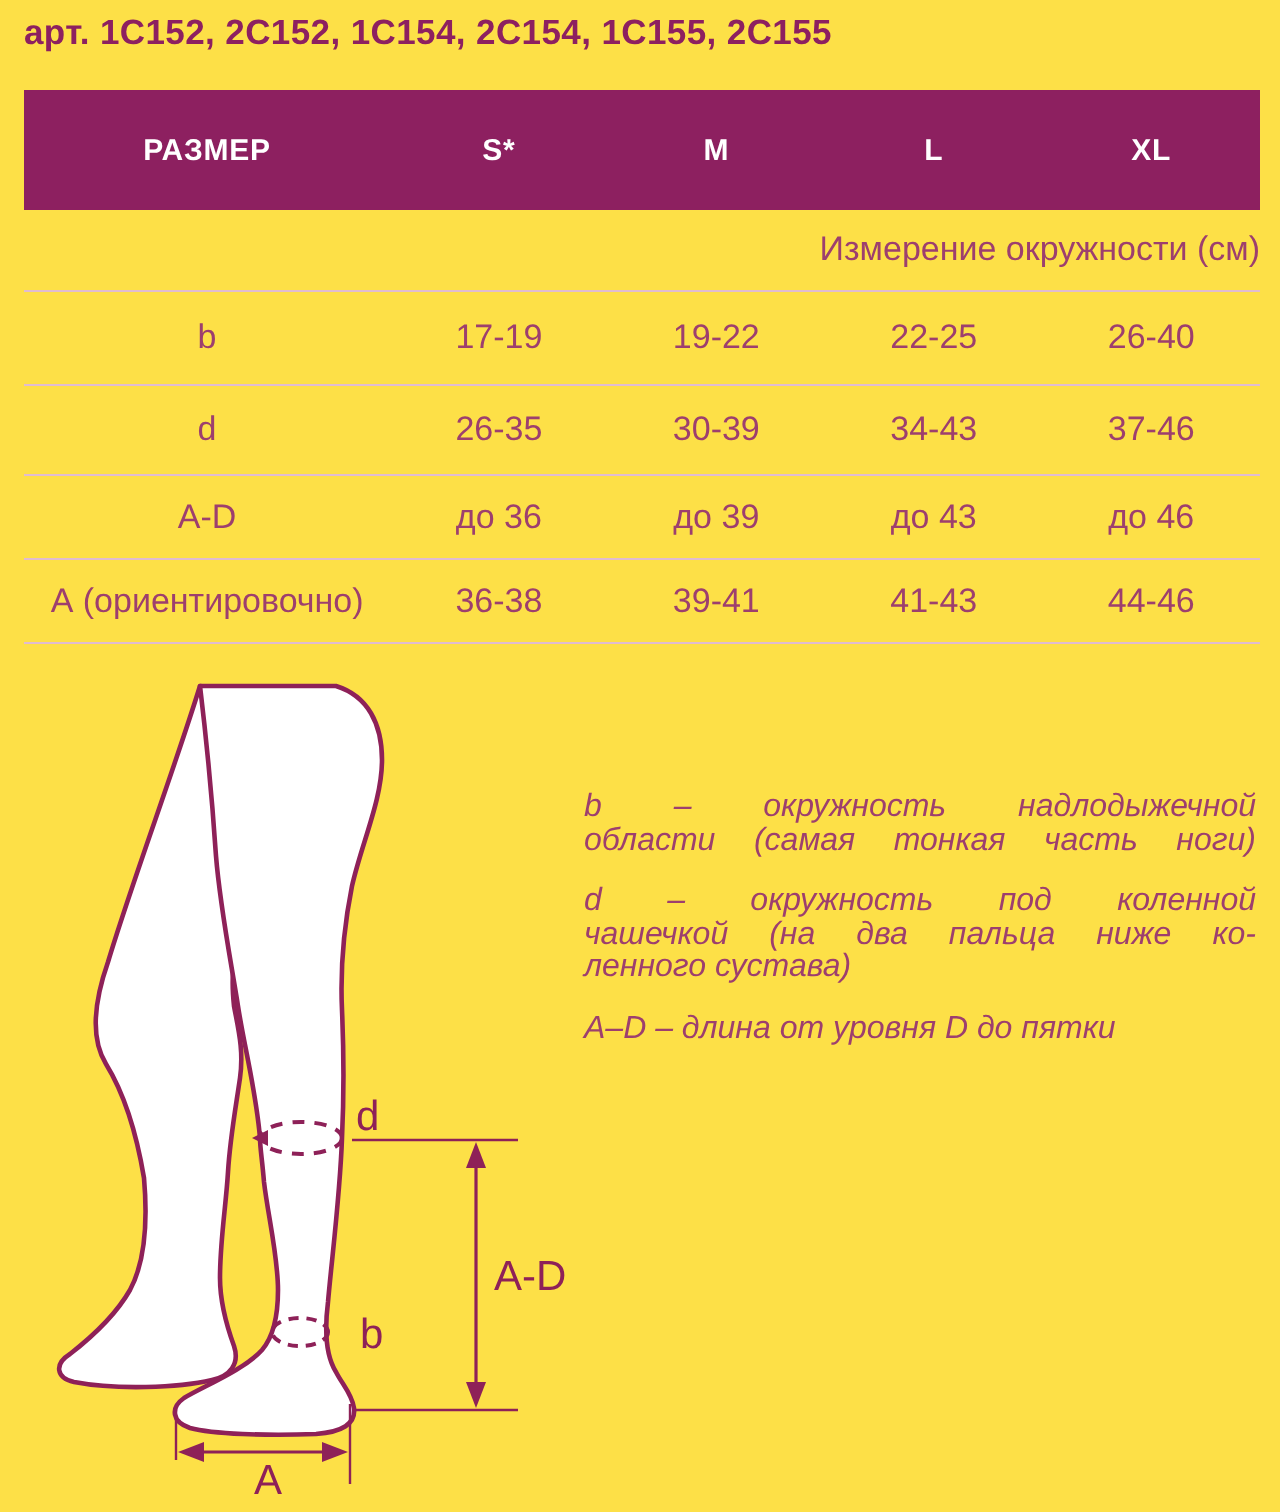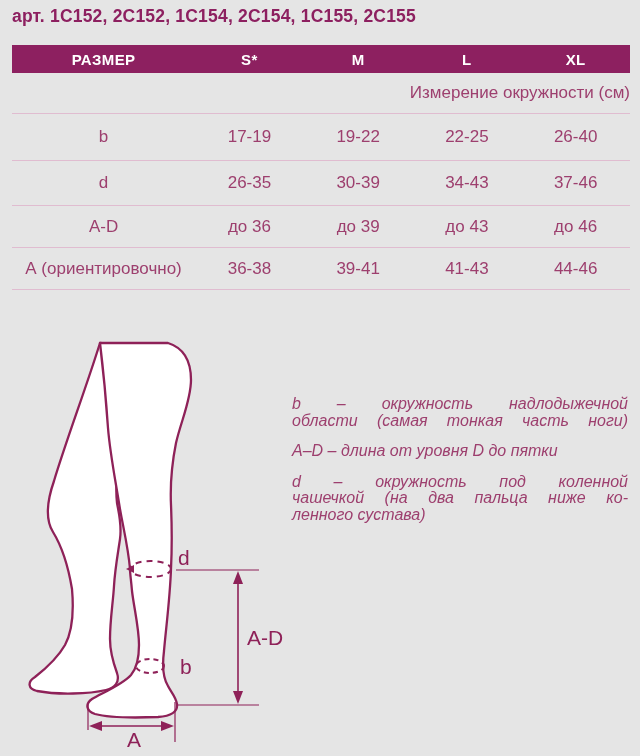--- a/index.html
+++ b/index.html
@@ -1,32 +1,32 @@
 <!DOCTYPE html>
 <html><head>
 <meta charset="utf-8">
 <style>
   html,body{margin:0;padding:0;background:#fff;}
   .page{
-    position:relative;width:640px;height:756px;background:#e5e5e5;overflow:hidden;
+    position:relative;width:640px;height:756px;background:#fde047;overflow:hidden;
     font-family:"Liberation Sans","DejaVu Sans",sans-serif;
   }
   .page-title{
     position:absolute;left:12px;top:6px;margin:0;
     font-size:17.5px;font-weight:700;color:#8d2060;letter-spacing:.2px;
   }
   table.size-table{
     position:absolute;left:12px;top:45px;width:618px;
     border-collapse:collapse;table-layout:fixed;
   }
   table.size-table col.c-label{width:29.3%;}
   table.size-table col.c-size{width:17.4%;}
   tr.head-row th{
     background:#8d2060;color:#ffffff;font-weight:700;font-size:15px;
-    height:28px;padding:0;text-align:center;letter-spacing:.4px;
+    height:28px;padding:16px;text-align:center;letter-spacing:.4px;
   }
   tr.subheader-row td{
     height:40px;text-align:right;font-size:17px;color:#9d3f6e;
     border-bottom:1px solid #e0bcd0;padding:0;
   }
   tr.data-row td{
     text-align:center;font-size:17px;color:#9d3f6e;
     border-bottom:1px solid #e0bcd0;padding:0;
   }
   tr.r1 td{height:46px;} tr.r2 td{height:44px;} tr.r3 td{height:41px;} tr.r4 td{height:41px;}
@@ -161,22 +161,22 @@
     <text x="237" y="312" font-size="21" fill="#8e2158">A-D</text>
     <text x="117" y="414" font-size="21" fill="#8e2158">A</text>
   </svg>
 
   <div class="legend">
     <div class="item">
       <div class="jl">b – окружность надлодыжечной</div>
       <div class="jl">области (самая тонкая часть ноги)</div>
     </div>
     <div class="item">
-      <div class="pl">A–D – длина от уровня D до пятки</div>
-    </div>
-    <div class="item">
       <div class="jl">d – окружность под коленной</div>
       <div class="jl">чашечкой (на два пальца ниже ко-</div>
       <div class="pl">ленного сустава)</div>
+    </div>
+    <div class="item">
+      <div class="pl">A–D – длина от уровня D до пятки</div>
     </div>
   </div>
 
 </div>
 
 </body></html>

